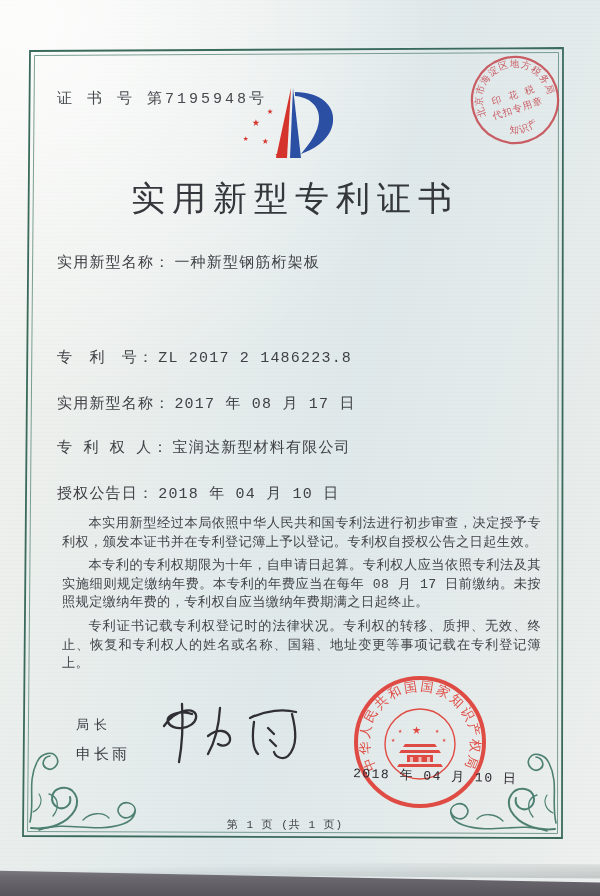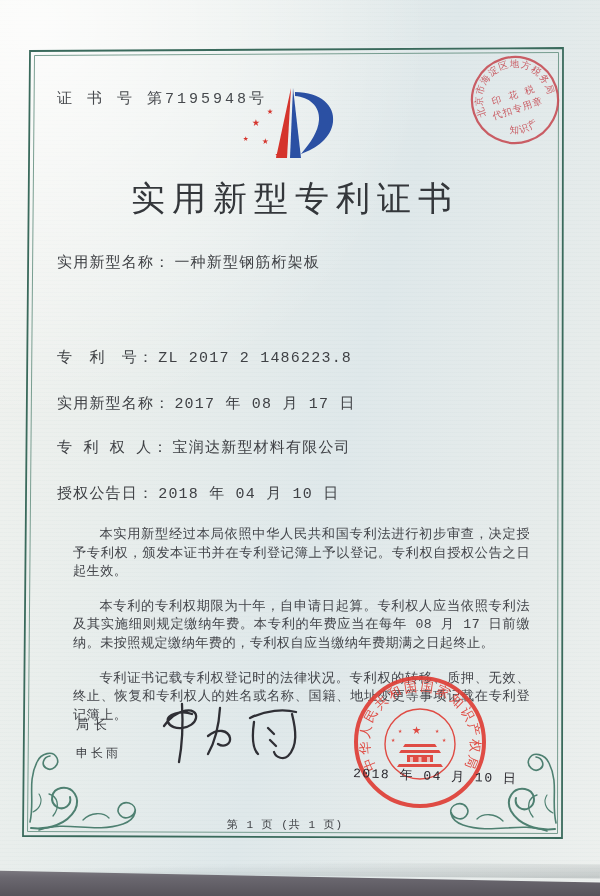--- a/index.html
+++ b/index.html
@@ -25,23 +25,23 @@
   .cert-no{left:57px;top:89px;font-size:15px;letter-spacing:3px;color:#46494d;}
   .title{
     left:28px;top:176px;width:534px;text-align:center;
     font-size:34px;letter-spacing:7px;color:#34373b;font-weight:500;
   }
   .field{left:57px;width:492px;font-size:15px;letter-spacing:1.2px;color:#3f4145;white-space:nowrap;}
   .f0{top:253px}.f1{top:303px}.f2{top:348px}.f3{top:394px}.f4{top:438px}.f5{top:484px}
   .field .lab{margin-right:4px;}
   .paras{left:57px;top:510px;width:489px;font-size:13.2px;line-height:18.6px;
          letter-spacing:.4px;color:#43454a;text-align:justify;}
-  .paras p{margin:16px;text-indent:2em;}
+  .paras p{margin:5px;text-indent:2em;}
   .sig-title{left:76px;top:716px;font-size:13px;letter-spacing:5px;color:#3b3d41;}
-  .sig-name{left:76px;top:745px;font-size:12px;letter-spacing:3px;color:#3b3d41;}
+  .sig-name{left:76px;top:745px;font-size:15px;letter-spacing:3px;color:#3b3d41;}
   .sig-svg{left:146px;top:696px;}
   .tax-stamp{left:455px;top:40px;opacity:.88;}
   .sipo-seal{left:348px;top:670px;opacity:.93;}
   .seal-date{left:353px;top:767px;width:170px;font-size:13px;letter-spacing:1.5px;
              color:#2c2a30;transform:rotate(2deg);white-space:nowrap;}
   .footer{left:18px;top:817px;width:534px;text-align:center;font-size:11px;
           letter-spacing:1px;color:#3f4145;}
   .photo-bottom{
     position:absolute;left:0;right:0;bottom:0;height:34px;
     background:linear-gradient(180deg,#908d93 0%,#6b6870 45%,#57545b 100%);

